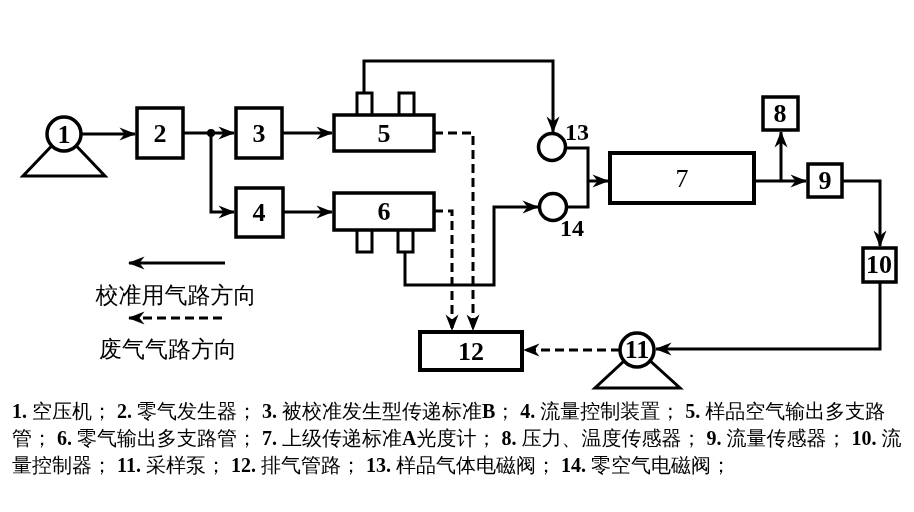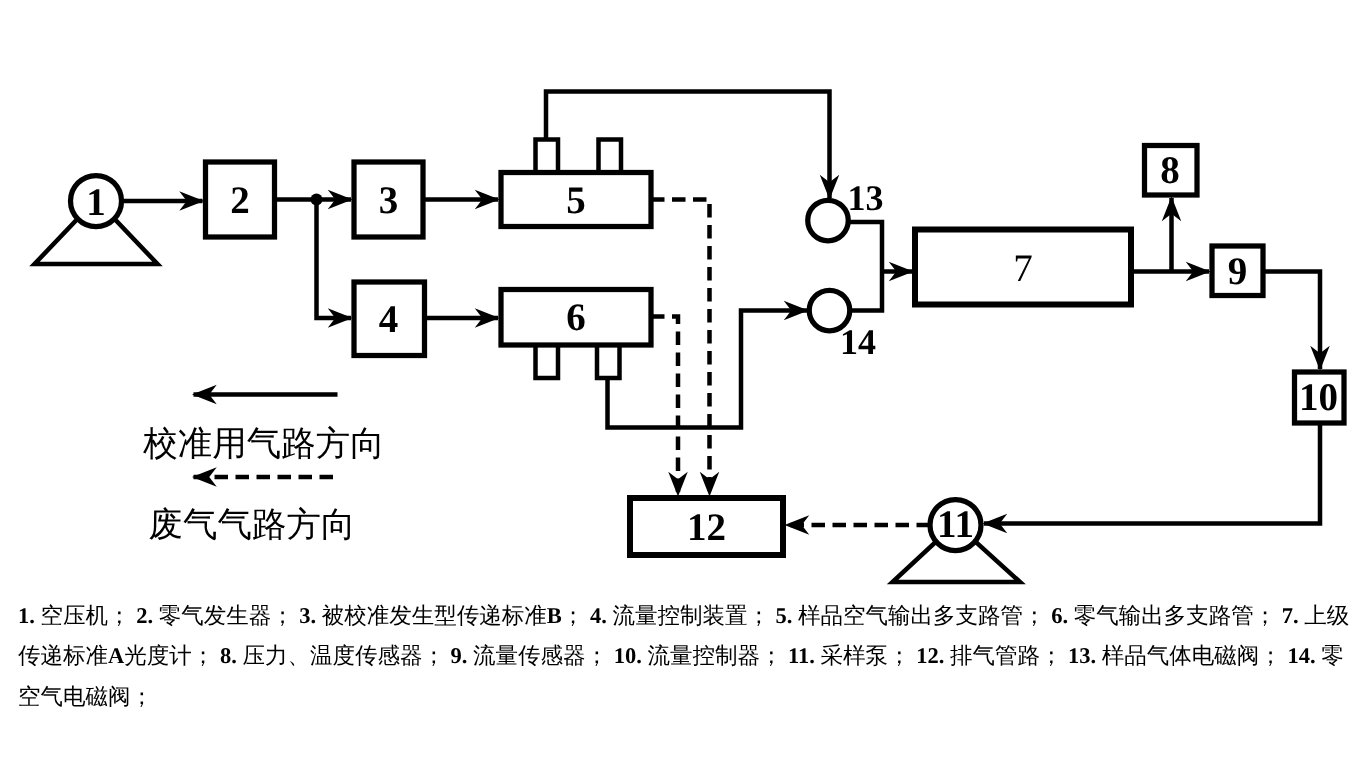--- a/index.html
+++ b/index.html
@@ -5,21 +5,21 @@
   html,body{margin:0;padding:0;background:#ffffff;}
   .page{position:relative;width:914px;height:512px;background:#fff;overflow:hidden;
         font-family:"Liberation Serif","DejaVu Serif",serif;color:#000;}
   svg{position:absolute;left:0;top:0;}
   svg text{font-family:"Liberation Serif","DejaVu Serif",serif;fill:#000;}
   .numlabel{font-size:26px;font-weight:bold;text-anchor:middle;}
   .numlabel-light{font-size:26px;font-weight:normal;text-anchor:middle;}
   .numlabel-side{font-size:24px;font-weight:bold;text-anchor:start;}
   .legendlabel{font-size:23px;font-weight:normal;text-anchor:middle;}
   .caption{position:absolute;left:12px;top:398px;width:896px;
-           font-size:15px;line-height:27px;text-align:left;margin:0;}
+           font-size:20px;line-height:27px;text-align:left;margin:0;}
   .caption b{font-weight:bold;}
 </style>
 </head>
 <body>
 
 <div class="page">
   <svg width="914" height="398" viewBox="0 0 914 398">
     <defs>
       <marker id="ah" markerUnits="userSpaceOnUse" markerWidth="18" markerHeight="14" viewBox="0 0 18 14" refX="16" refY="7" orient="auto">
         <path d="M0.5,0.5 L17,7 L0.5,13.5 L5.5,7 Z" fill="#000"></path>

